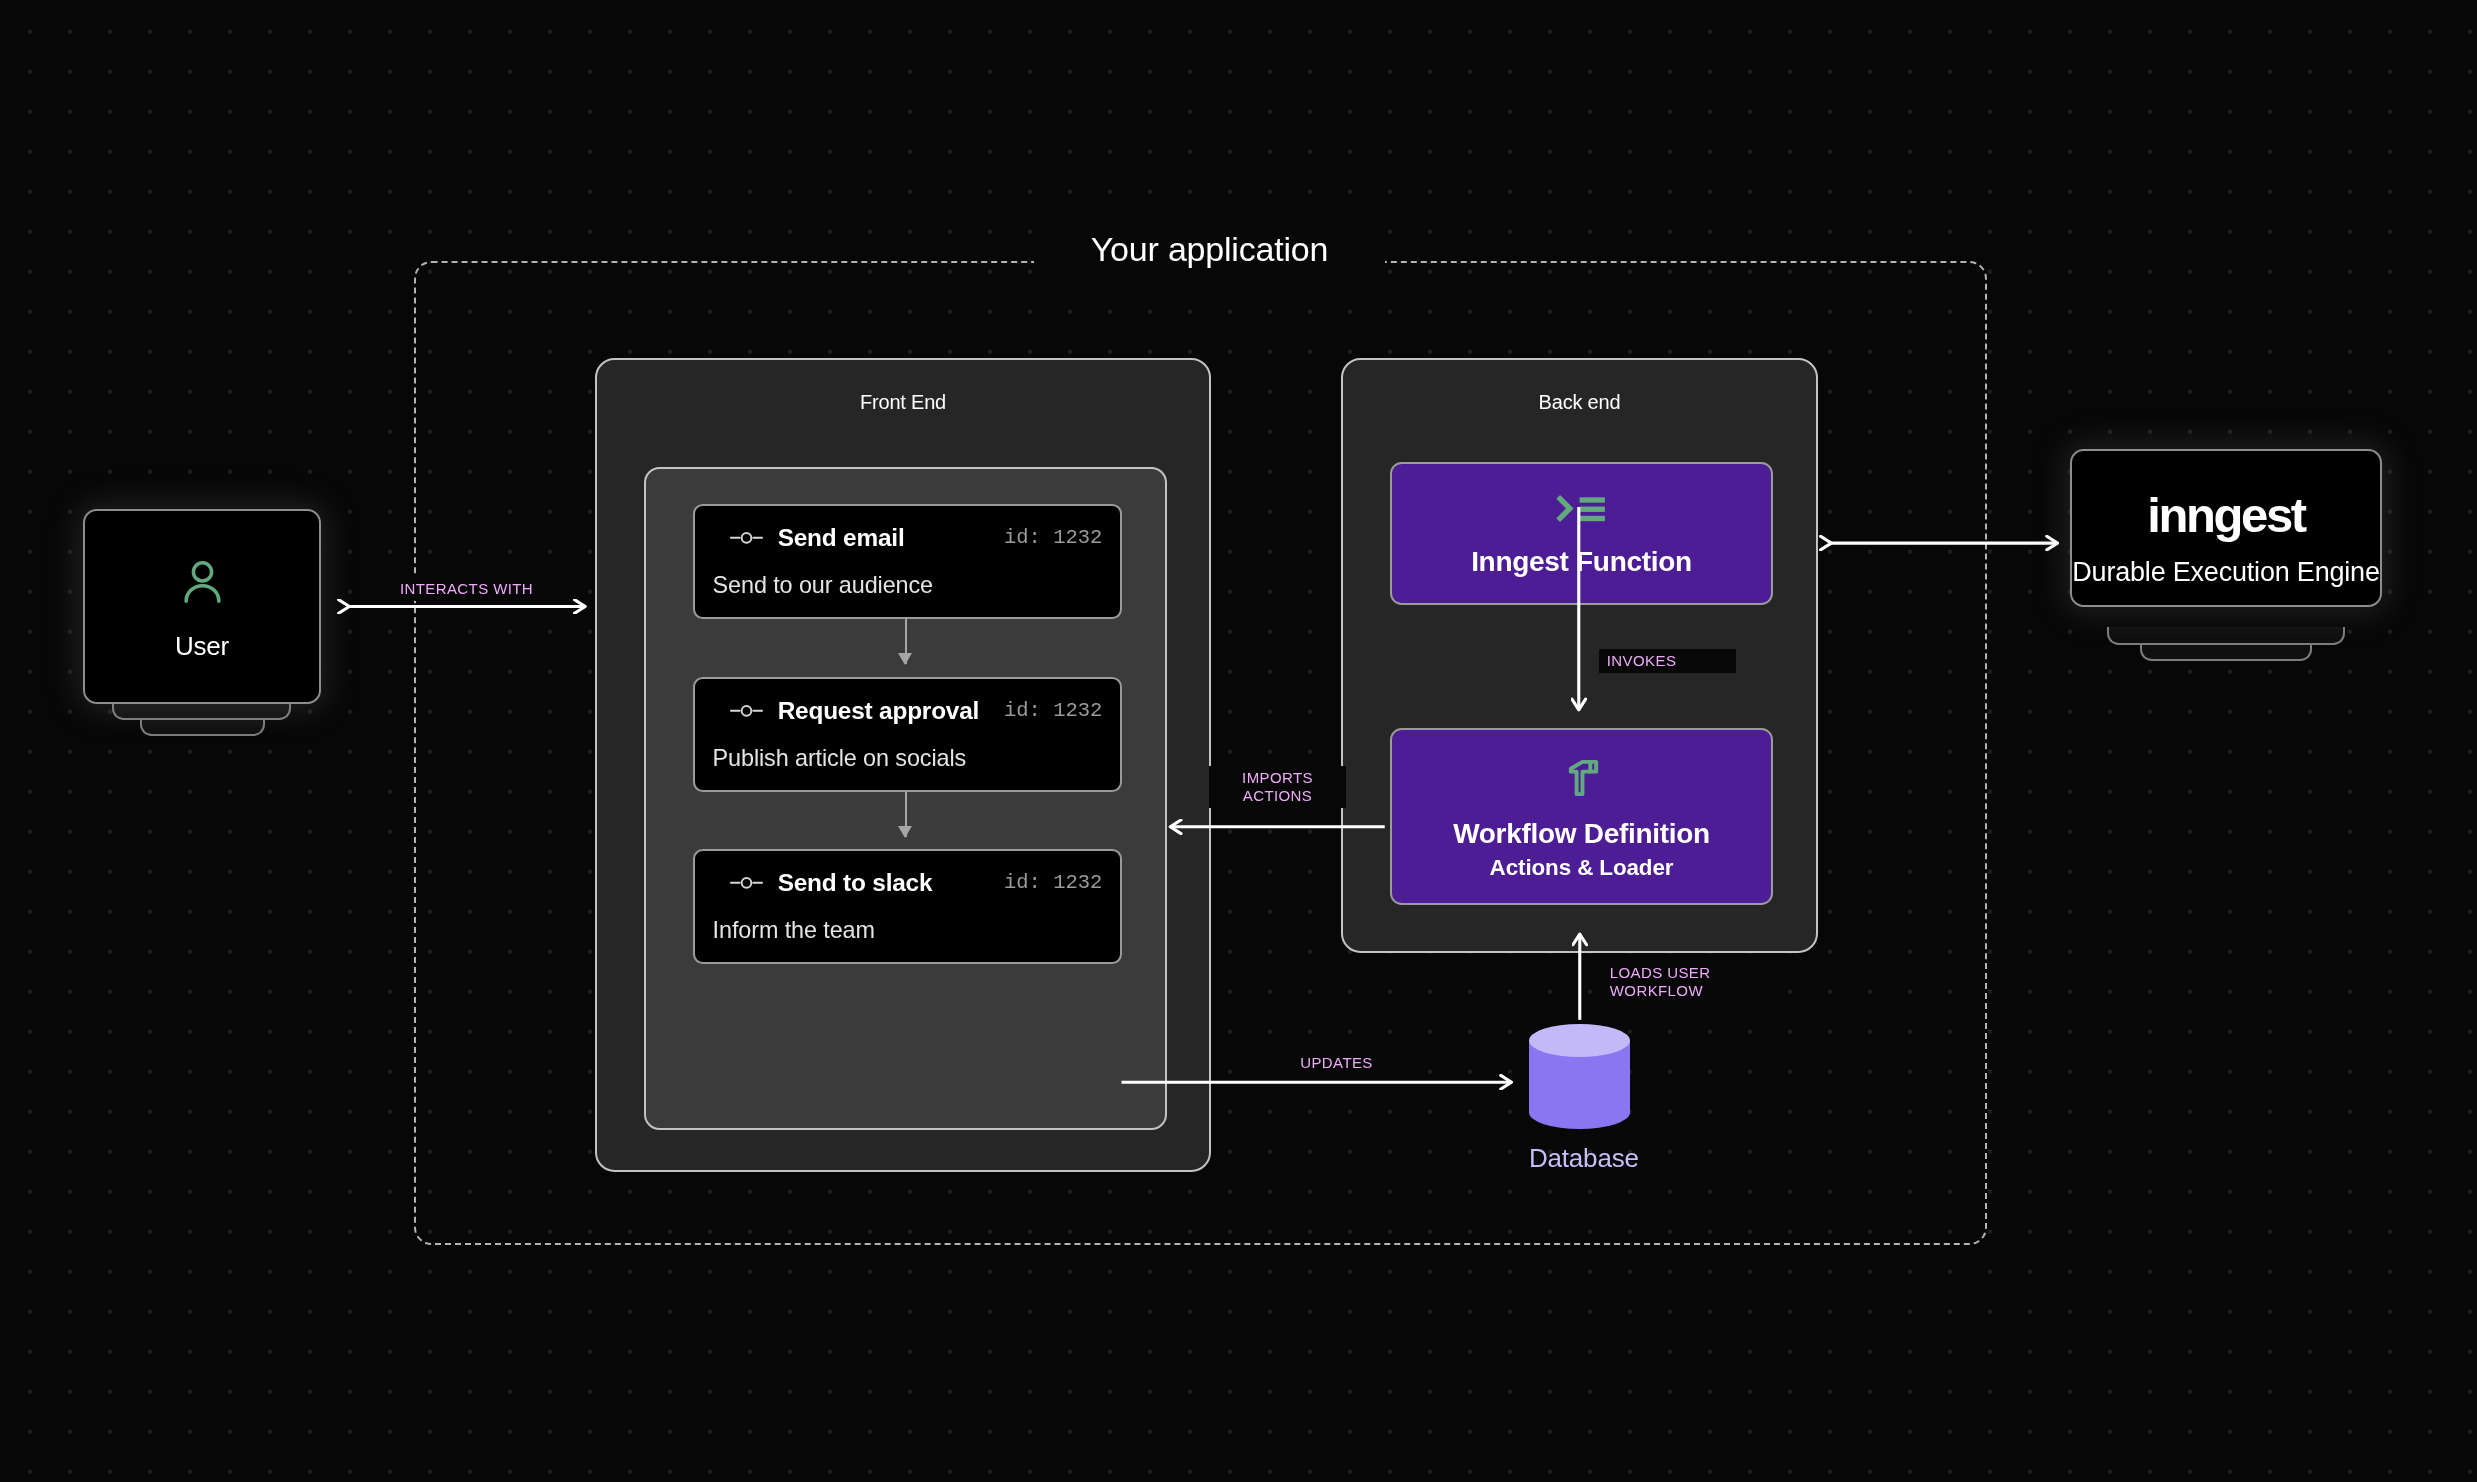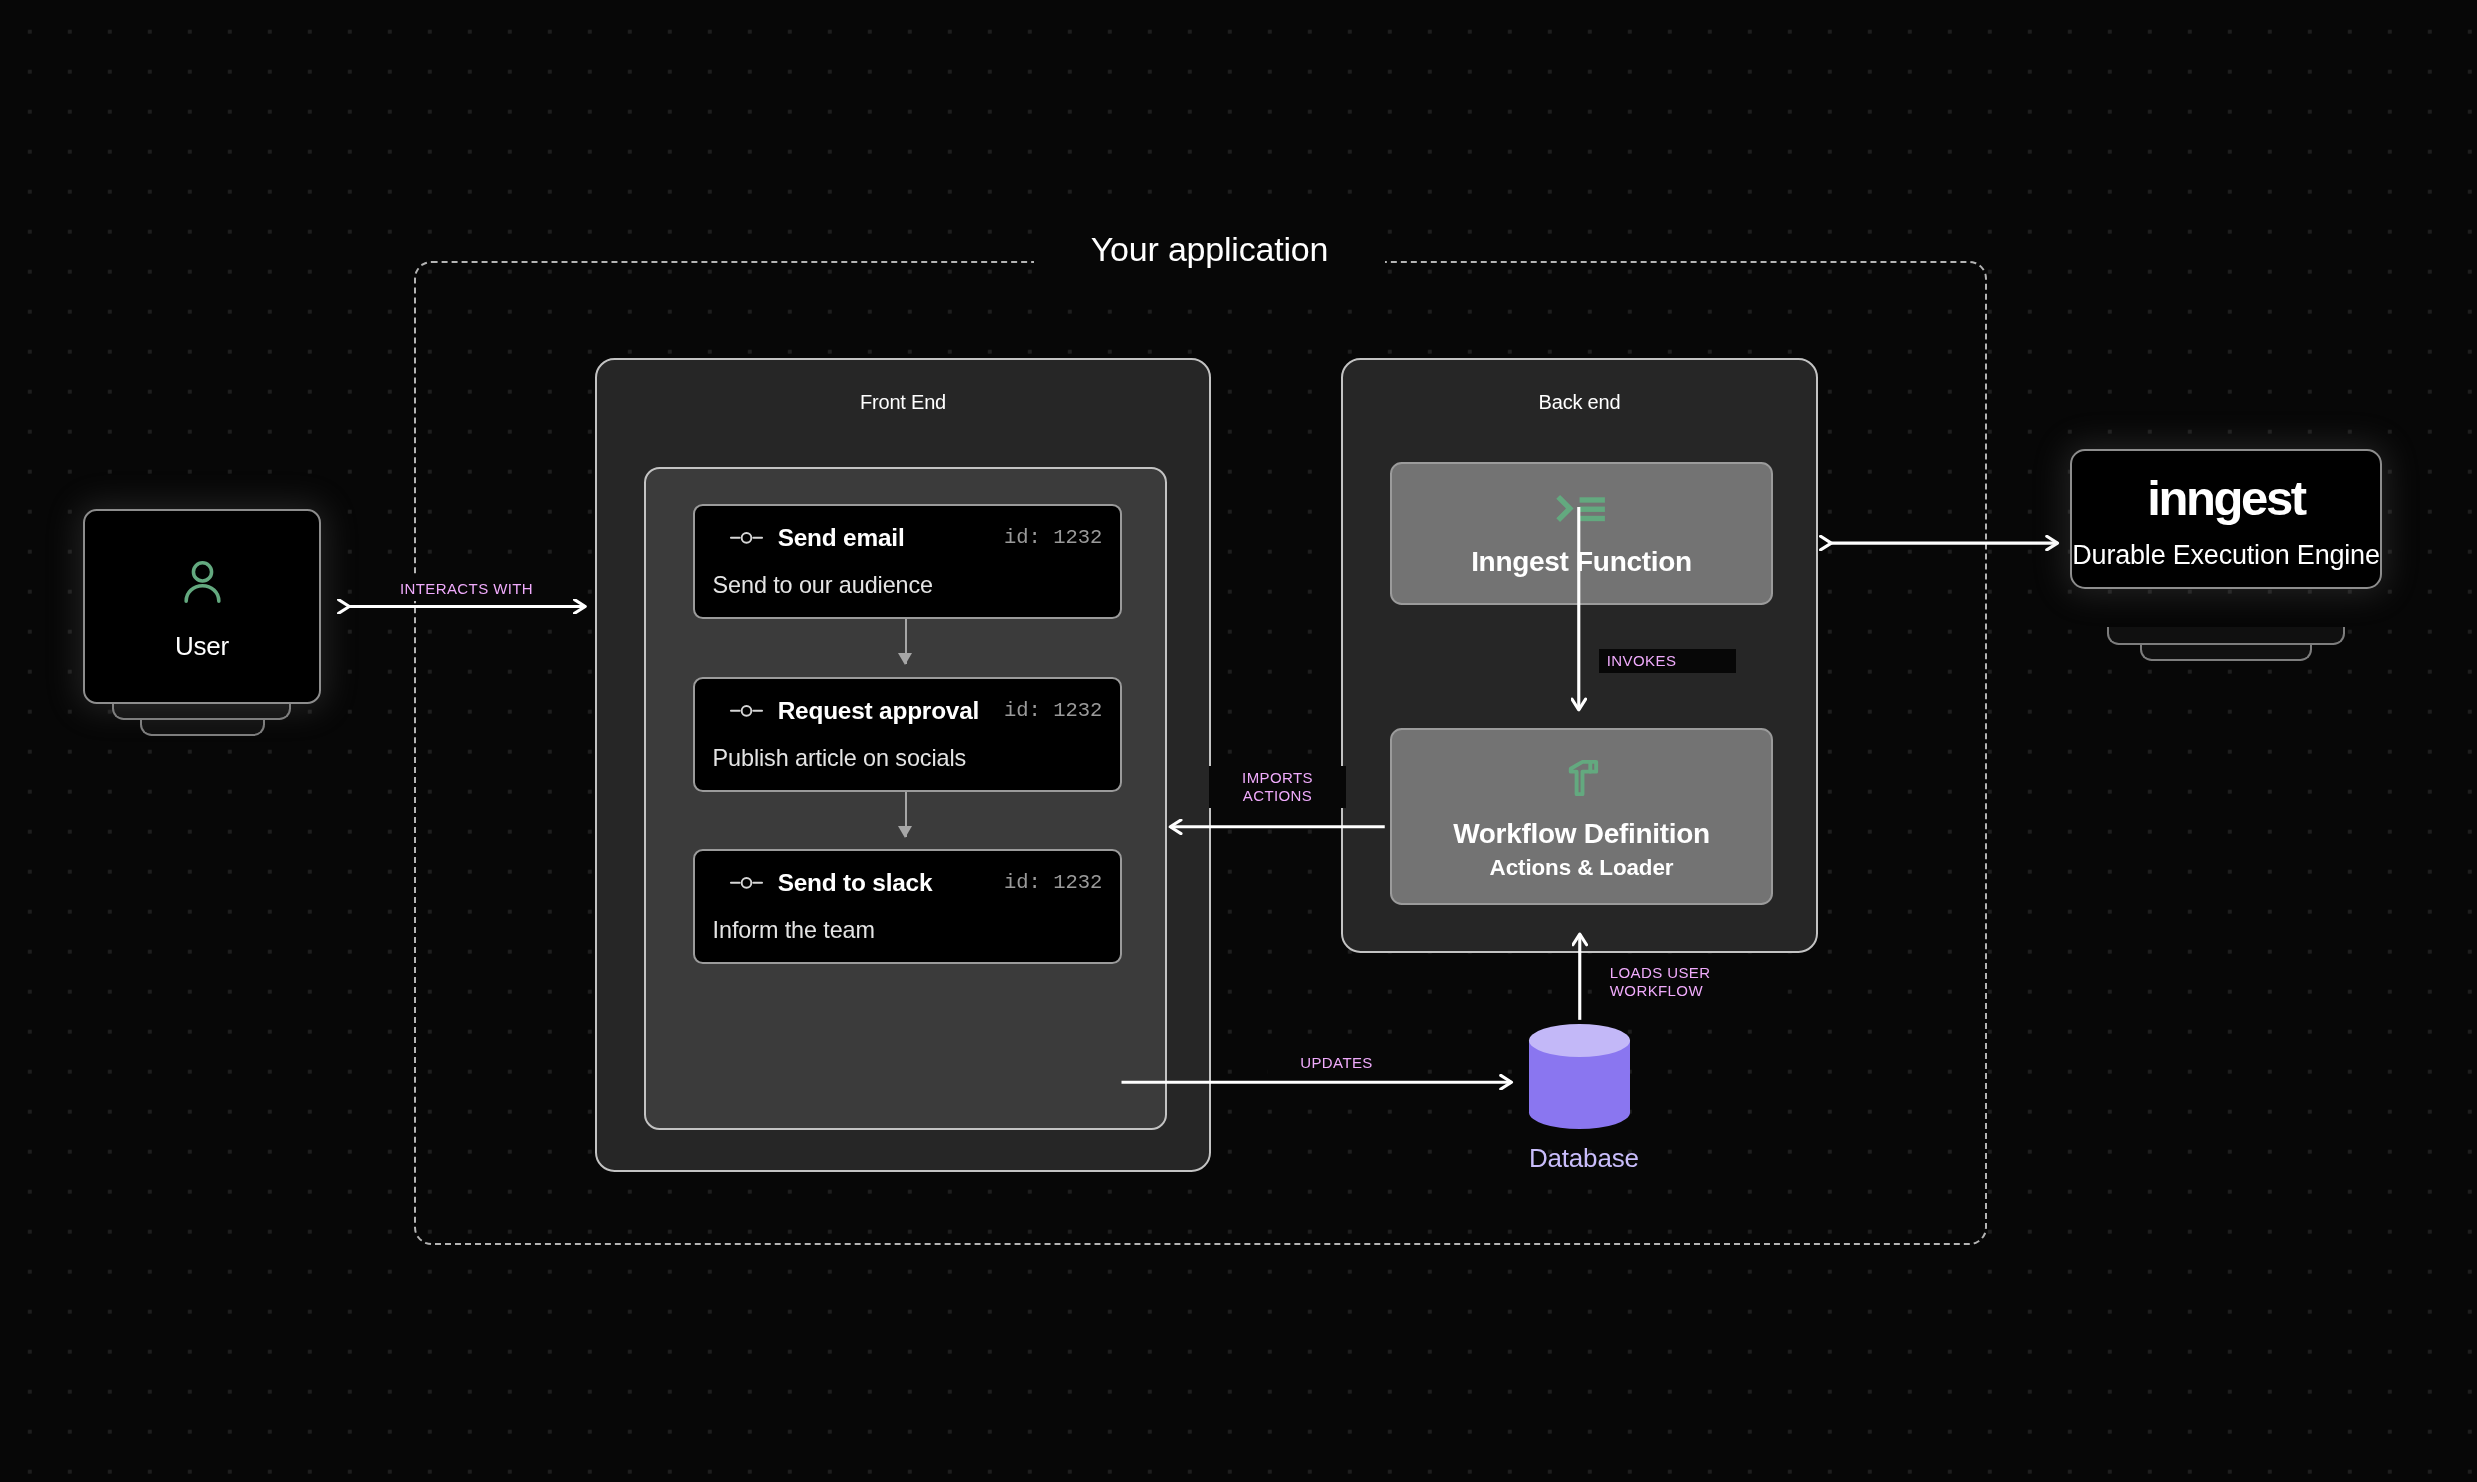--- a/index.html
+++ b/index.html
@@ -172,21 +172,21 @@
   #back-end {
     left: 1341px;
     top: 358px;
     width: 477px;
     height: 595px;
   }
   #back-end .group-title { top: 31px; }
 
   .dark-card {
     position: absolute;
-    background: #737373;
+    background: #4c1d95;
     border: 2px solid #9b9b9b;
     border-radius: 11.7px;
     box-sizing: border-box;
     text-align: center;
   }
   .dark-card-title {
     font-size: 28px;
     font-weight: 700;
     color: #ffffff;
     letter-spacing: -0.3px;
@@ -251,21 +251,21 @@
   #user-box .device-stack2 { left: 57px; top: 209px; width: 125px; height: 17.6px; }
   .user-label {
     font-size: 26px;
     font-weight: 500;
     color: #ffffff;
     margin-top: 17.6px;
     letter-spacing: -0.2px;
   }
 
   #inngest-box { left: 2070px; top: 449px; }
-  #inngest-box .device-screen { width: 312px; height: 140px; padding-top: 23px; border-radius: 15px; }
+  #inngest-box .device-screen { width: 312px; height: 158px; padding-top: 40px; }
   #inngest-box .device-stack1 { left: 37px; top: 178px; width: 238px; height: 17.6px; }
   #inngest-box .device-stack2 { left: 70px; top: 194px; width: 172px; height: 17.6px; }
   .inngest-wordmark {
     font-size: 49px;
     font-weight: 700;
     color: #ffffff;
     letter-spacing: -2.4px;
     line-height: 1;
   }
   .inngest-tagline {

